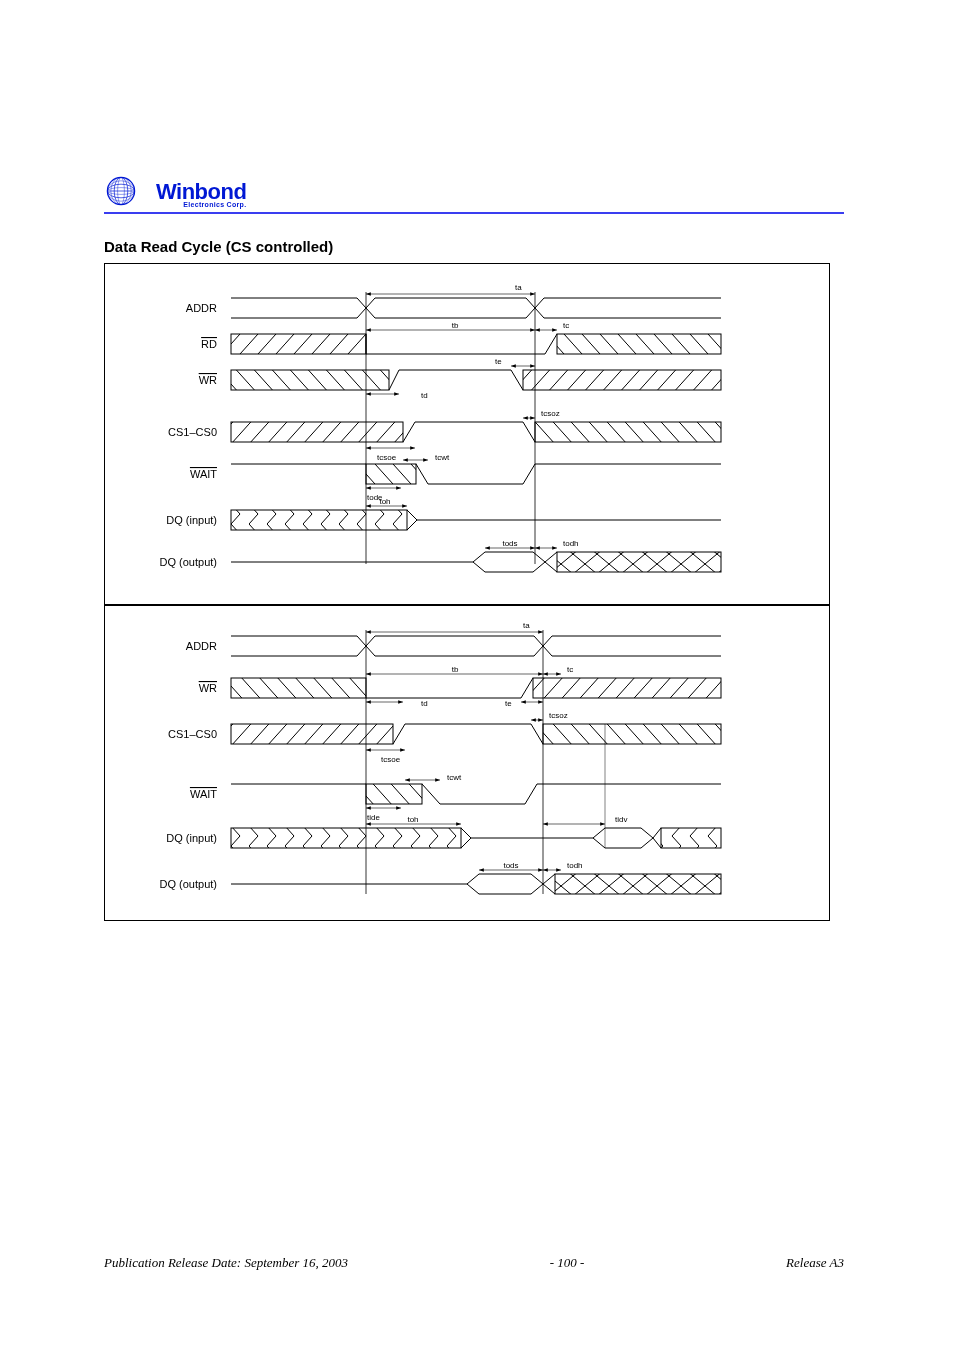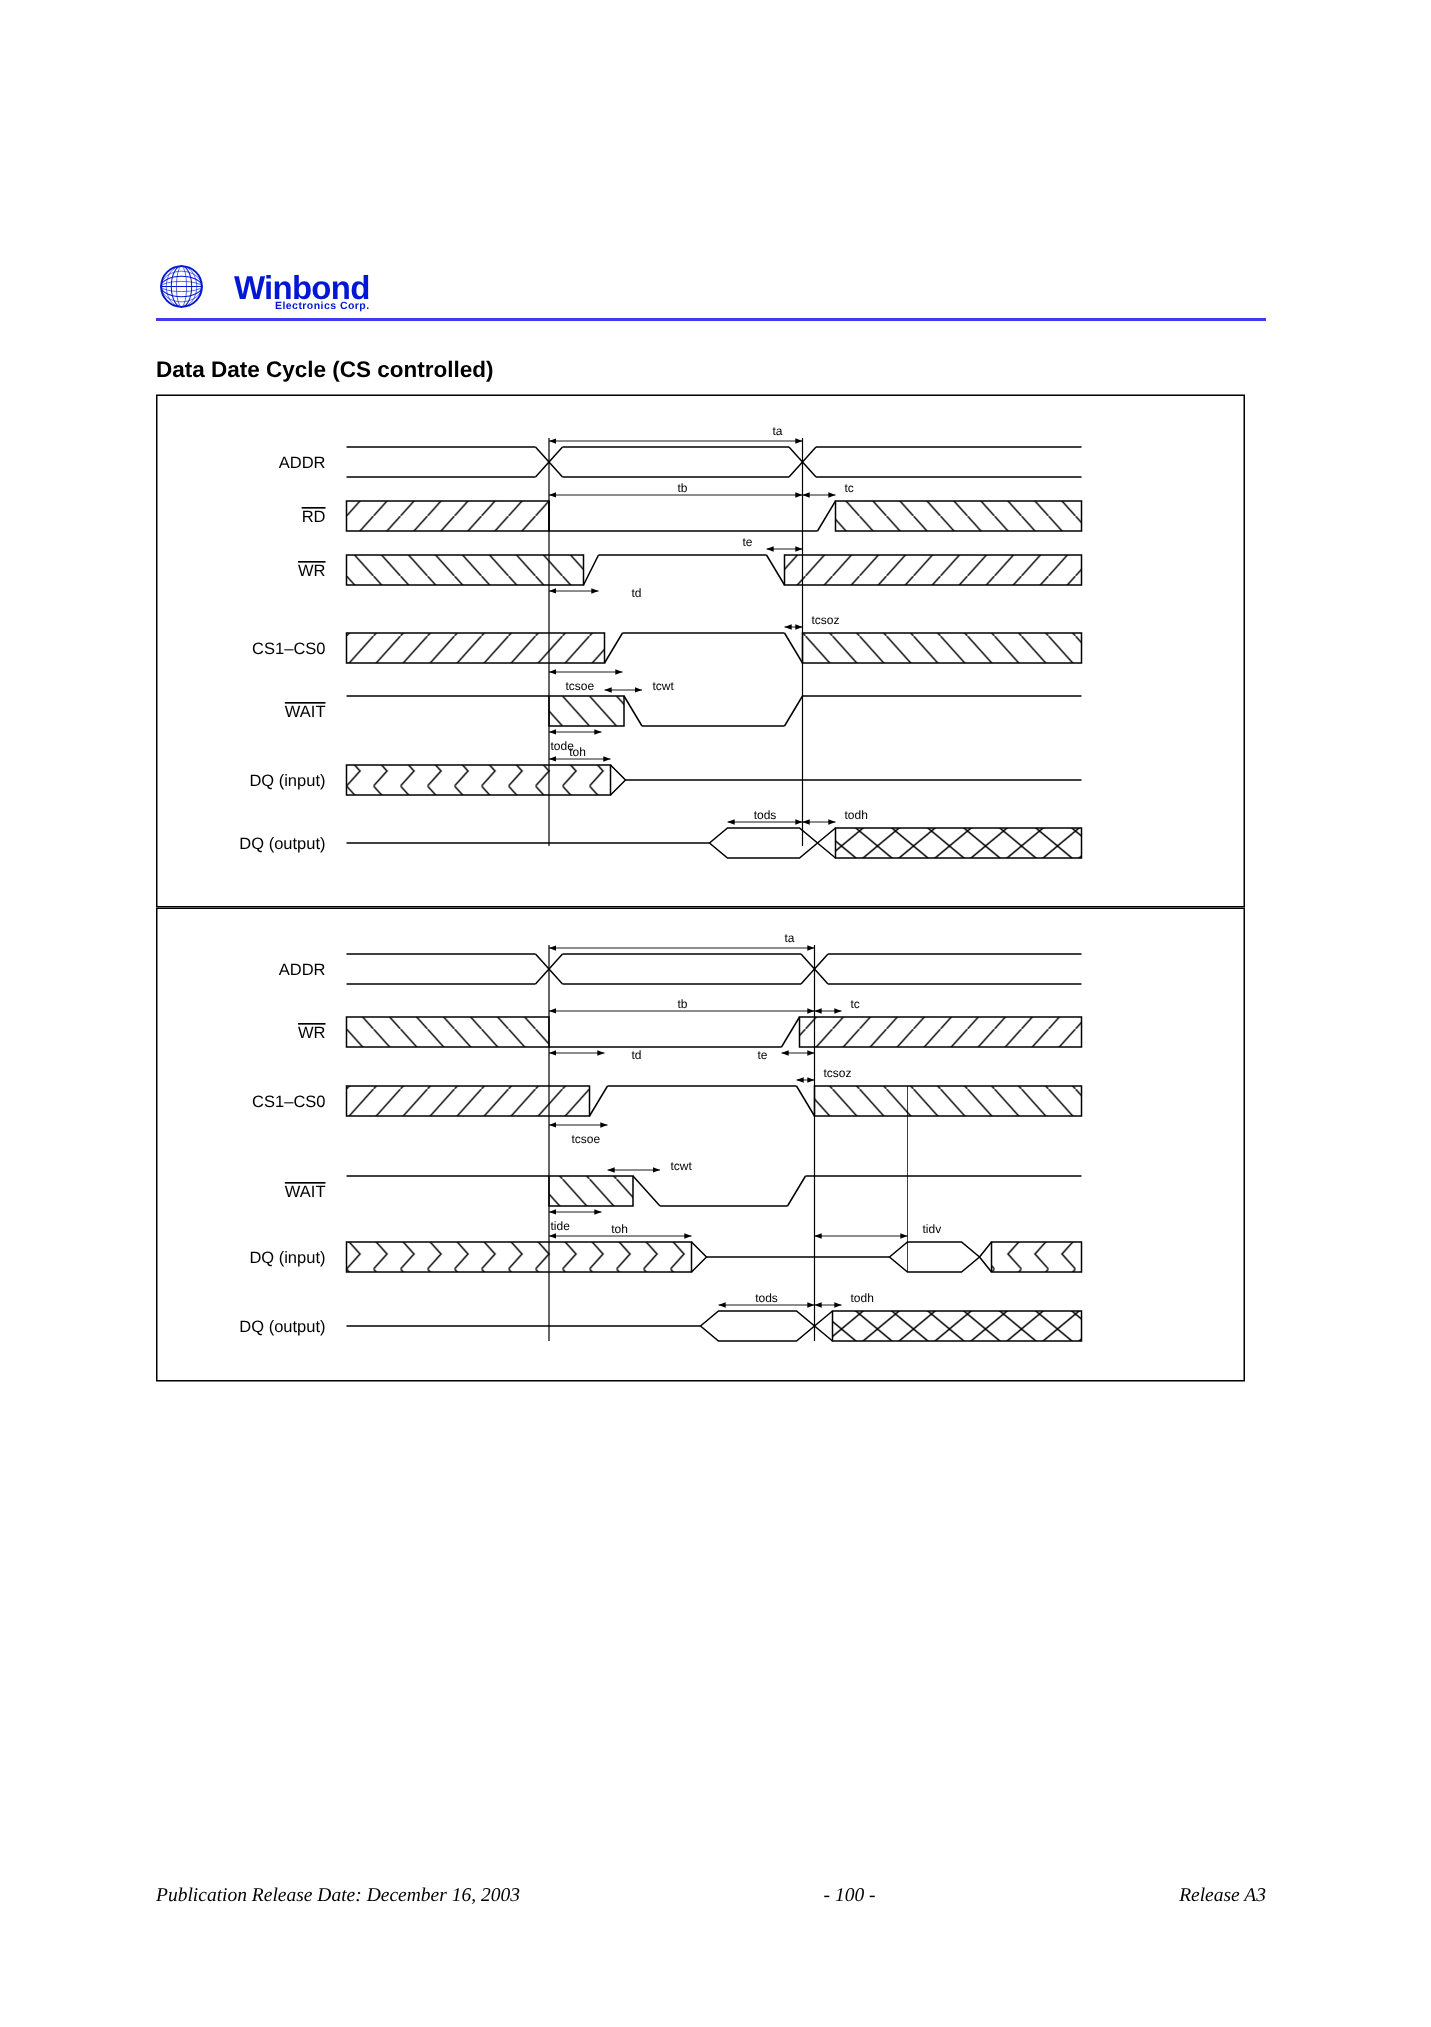--- a/index.html
+++ b/index.html
@@ -106,21 +106,21 @@
       <ellipse cx="20" cy="20" rx="4" ry="16" fill="none" stroke="#0018d4" stroke-width="0.5"></ellipse>
     </svg>
     <span class="logo-text">
       <span>Winbond</span>
       <span class="logo-sub">Electronics Corp.</span>
     </span>
   </div>
 
 
   <div class="section-title">
-    <span>Data Date Cycle (CS controlled)</span>
+    <span>Data Read Cycle (CS controlled)</span>
   </div>
 
   <div class="diagram-box">
     <svg viewBox="0 0 724 340">
       <defs>
         <pattern id="hatchR" width="18" height="20" patternUnits="userSpaceOnUse">
           <line x1="0" y1="20" x2="18" y2="0" stroke="#000" stroke-width="1"></line>
         </pattern>
         <pattern id="hatchL" width="18" height="20" patternUnits="userSpaceOnUse">
           <line x1="0" y1="0" x2="18" y2="20" stroke="#000" stroke-width="1"></line>
@@ -335,16 +335,16 @@
       <path d="M438 278 L450 268 M438 278 L450 288" stroke="#000"></path>
       <line x1="374" y1="264" x2="438" y2="264" stroke="#000" stroke-width="0.6" marker-start="url(#ahL)" marker-end="url(#ahR)"></line>
       <text x="406" y="262" text-anchor="middle" class="tiny">tods</text>
       <line x1="438" y1="264" x2="456" y2="264" stroke="#000" stroke-width="0.6" marker-start="url(#ahL)" marker-end="url(#ahR)"></line>
       <text x="462" y="262" class="tiny">todh</text>
     </svg>
   </div>
 </div>
 
 <div class="footer">
-  <span>Publication Release Date: December 16, 2003</span>
+  <span>Publication Release Date: September 16, 2003</span>
   <span>- 100 -</span>
   <span>Release A3</span>
 </div>
 
 </body></html>

